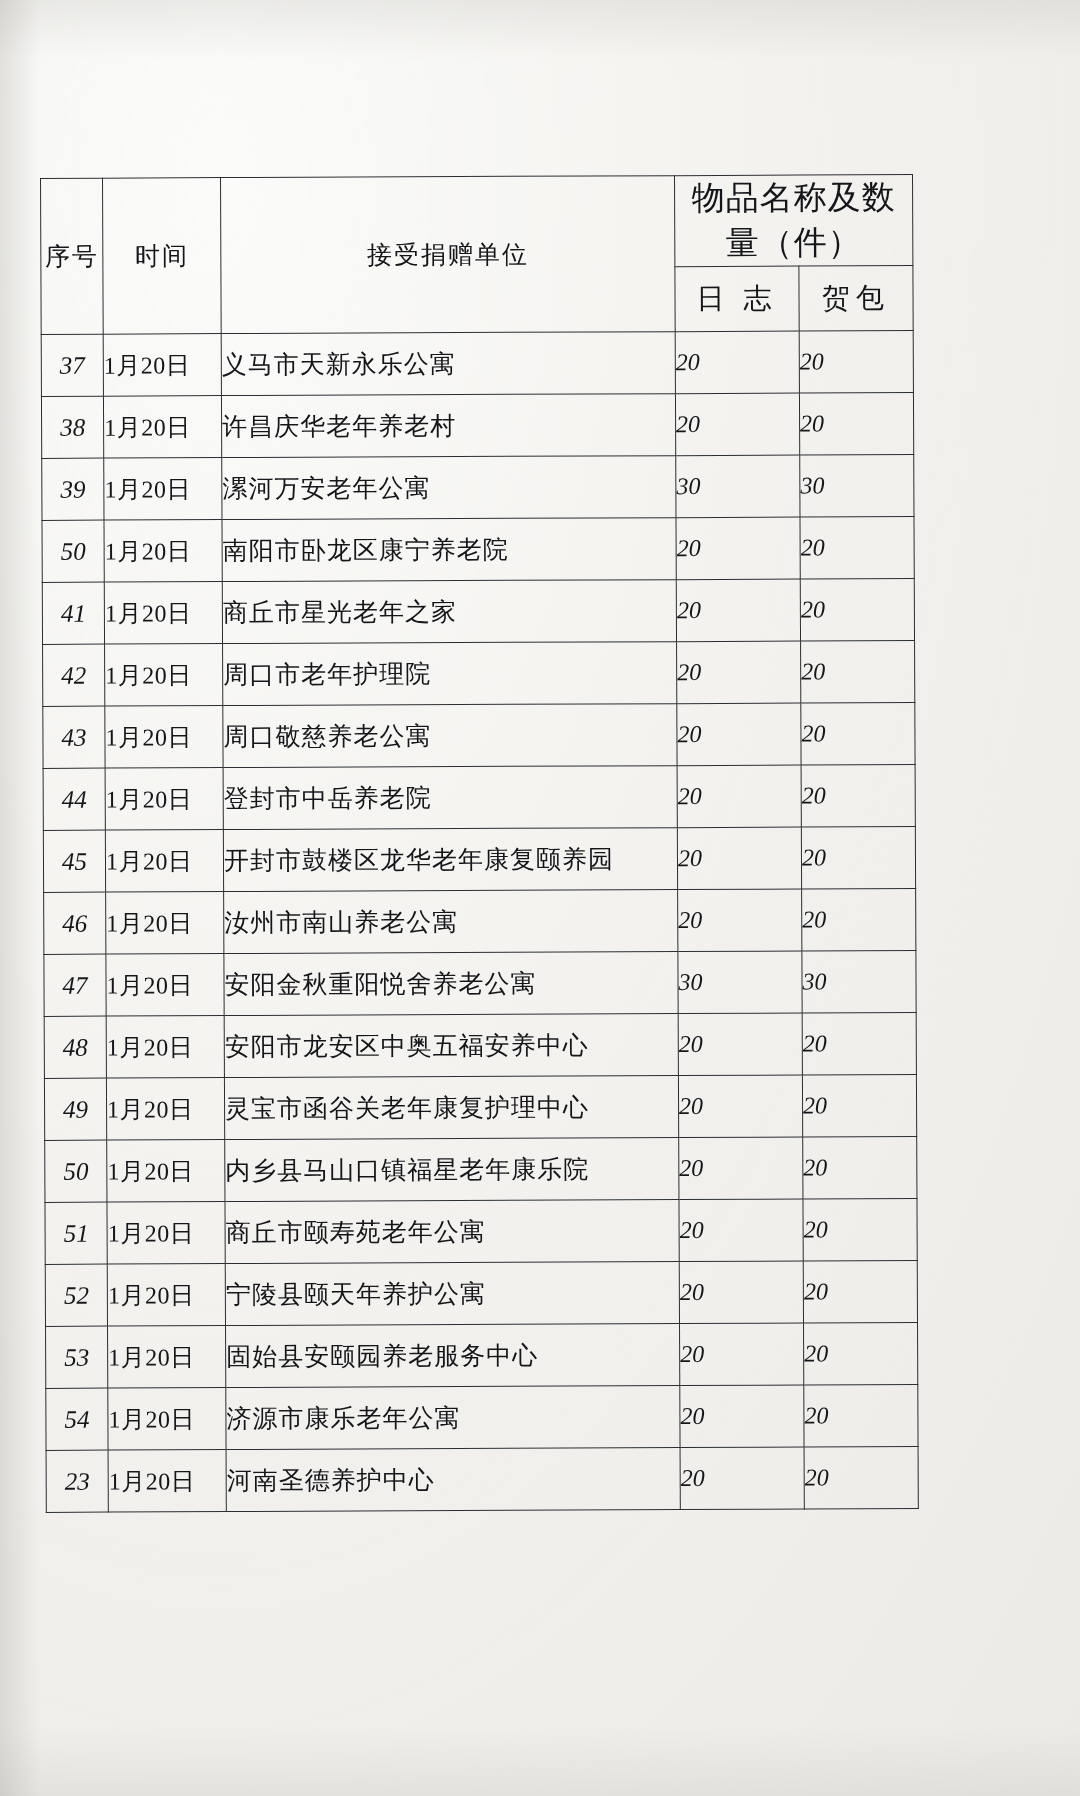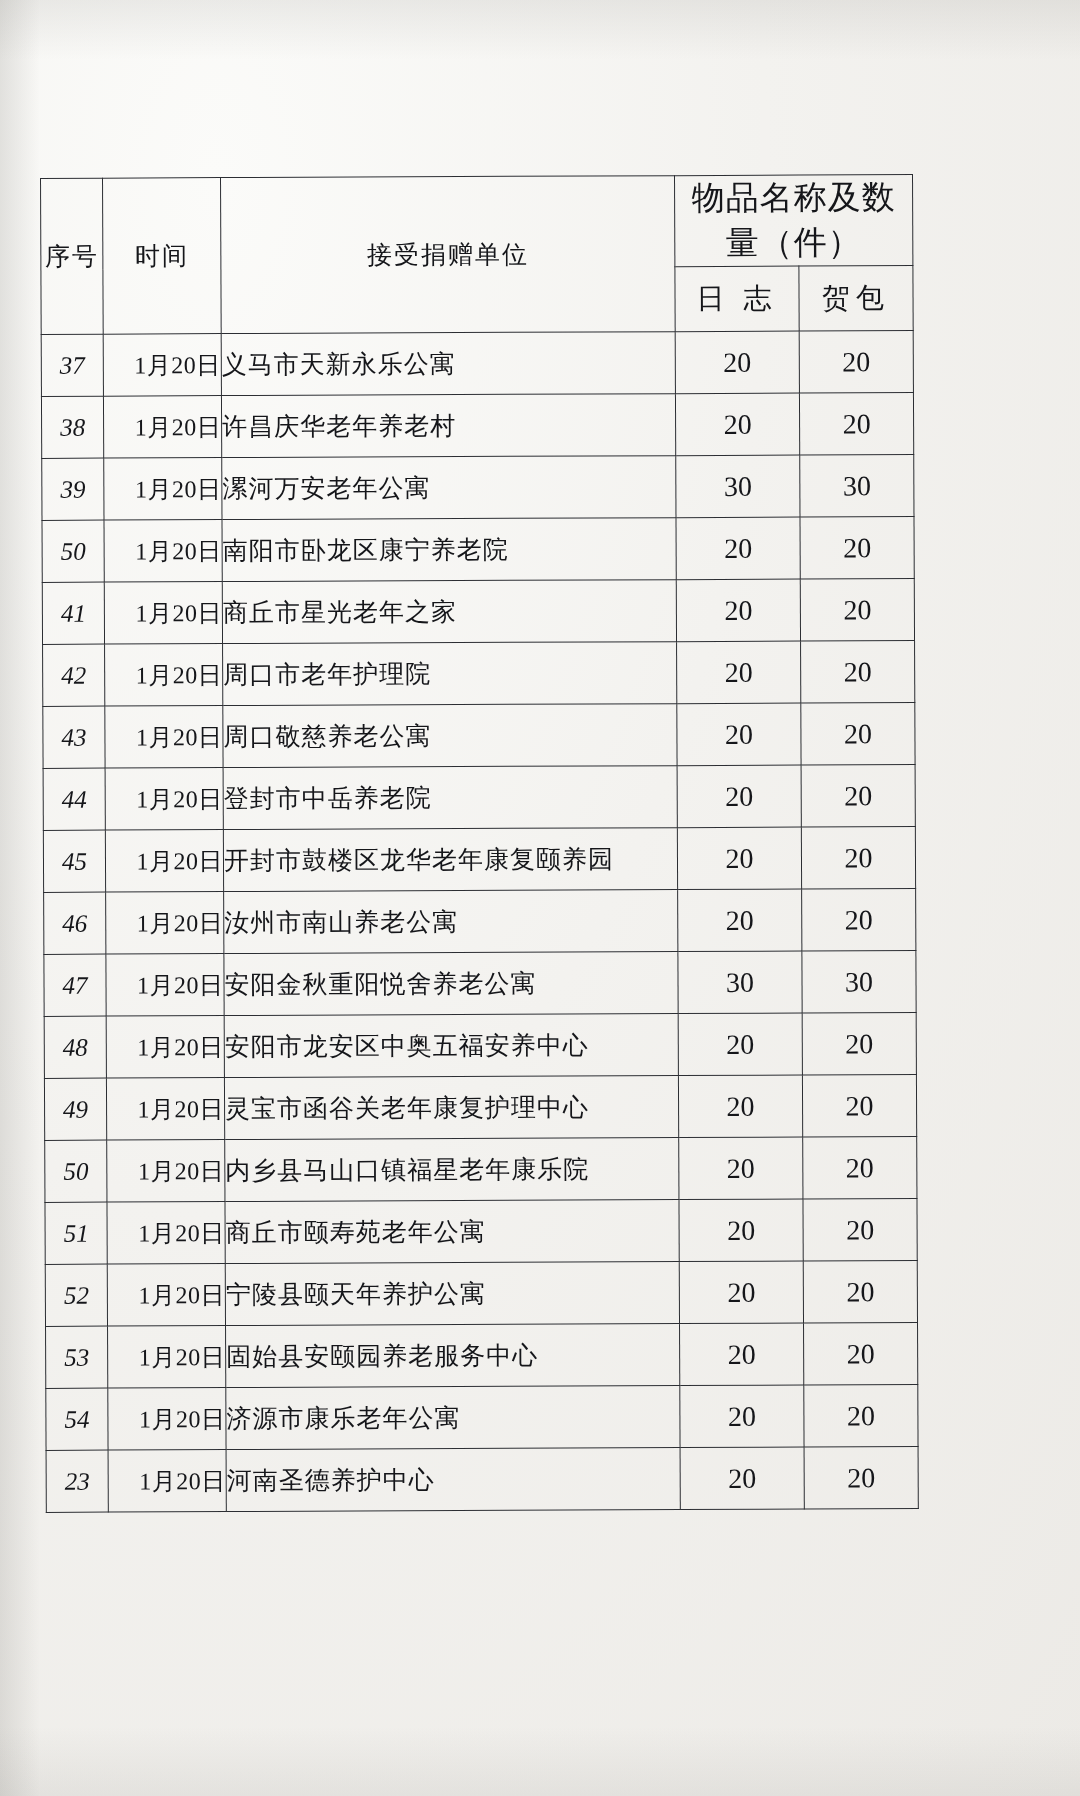--- a/index.html
+++ b/index.html
@@ -84,33 +84,34 @@
     height: 64px;
   }
 
   td.seq {
     text-align: center;
     font-size: 25px;
     height: 61px;
     font-style: italic;
   }
   td.date {
-    text-align: right;
+    text-align: left;
     font-size: 24px;
     letter-spacing: 0.5px;
   }
   td.unit {
     text-align: left;
     font-size: 25px;
     padding-left: 10px;
     letter-spacing: 1px;
   }
   td.num {
-    text-align: center;
-    font-size: 28px;
+    text-align: left;
+    font-size: 24px;
+    font-style: italic;
   }
 
   
   .skew {
     transform: rotate(-0.25deg);
     transform-origin: 50% 0%;
   }
 </style>
 </head>
 <body>

